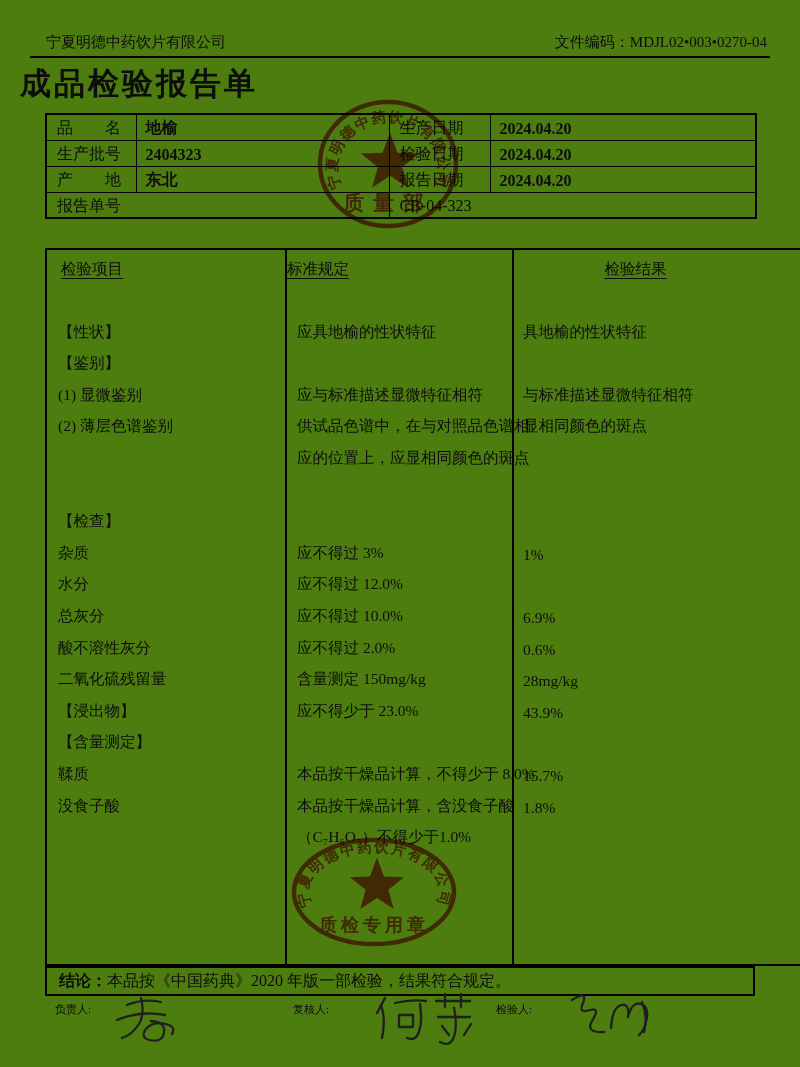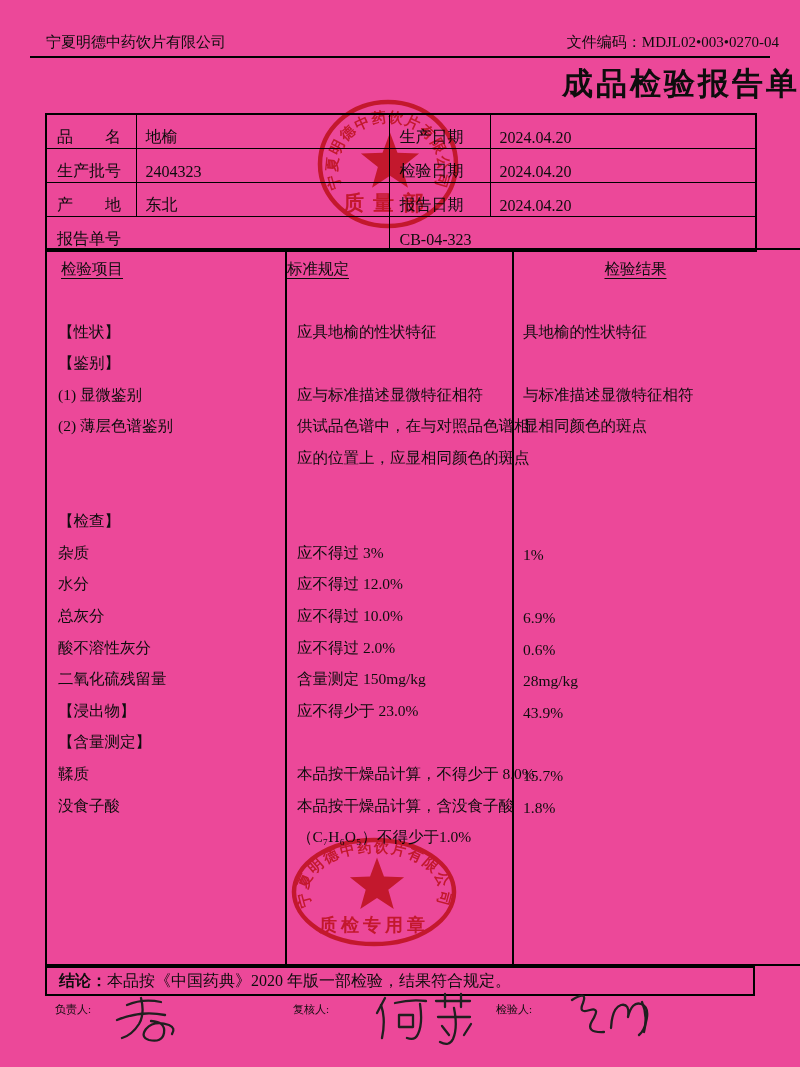--- a/index.html
+++ b/index.html
@@ -1,34 +1,34 @@
 <!DOCTYPE html>
 <html style="--stamp: #cf463b;"><head>
 <meta charset="utf-8">
 <style>
   :root { --stamp:#cf463b; --ink:#0d0d0d; }
   * { box-sizing:border-box; }
   body { margin:0; background:#888; display:flex; justify-content:center; }
   .page {
-    position:relative; width:800px; height:1067px; background:#ec4899;
+    position:relative; width:800px; height:1067px; background:#4d7c0f;
     font-family:"Liberation Serif","DejaVu Serif",serif; color:var(--ink);
     overflow:hidden;
   }
   
   .hdr-company { position:absolute; left:46px; top:33px; font-size:15px; }
-  .hdr-code    { position:absolute; right:21px; top:33px; font-size:15px; }
+  .hdr-code    { position:absolute; right:33px; top:33px; font-size:15px; }
   .hdr-rule    { position:absolute; left:30px; right:30px; top:56px; border-top:2px solid #000; }
-  .title { position:absolute; left:0; right:0; top:63px; text-align:right;
+  .title { position:absolute; left:0; right:0; top:63px; text-align:left;
            font-size:31px; font-weight:bold; letter-spacing:3px;padding-left:20px; }
   
   table.info { position:absolute; left:45px; top:113px; width:710px;
                border-collapse:collapse; table-layout:fixed; border:2px solid #000; }
   table.info td { border:1.5px solid #000; height:26px; font-size:16px;
-                  padding:12px 0 0 10px; white-space:nowrap; overflow:hidden; }
-  table.info td.val  { padding-left:9px; }
+                  padding:3px 0 0 10px; white-space:nowrap; overflow:hidden; }
+  table.info td.val  { padding-left:9px;font-weight:bold; }
   
   .main { position:absolute; left:45px; top:248px; width:762px; height:718px;
           border:2px solid #000; }
   .vline { position:absolute; top:0; bottom:0; width:1.5px; background:#000; }
   .vline.v1 { left:238px; } .vline.v2 { left:465px; }
   .thead { position:absolute; top:9px; left:0; right:0; display:flex; font-size:15.5px; }
   .thead span { text-decoration:underline; text-underline-offset:4px; }
   .th1 { width:240px; padding-left:14px; }
   .th2 { width:227px; text-align:left; }
   .th3 { width:243px; text-align:center; }

